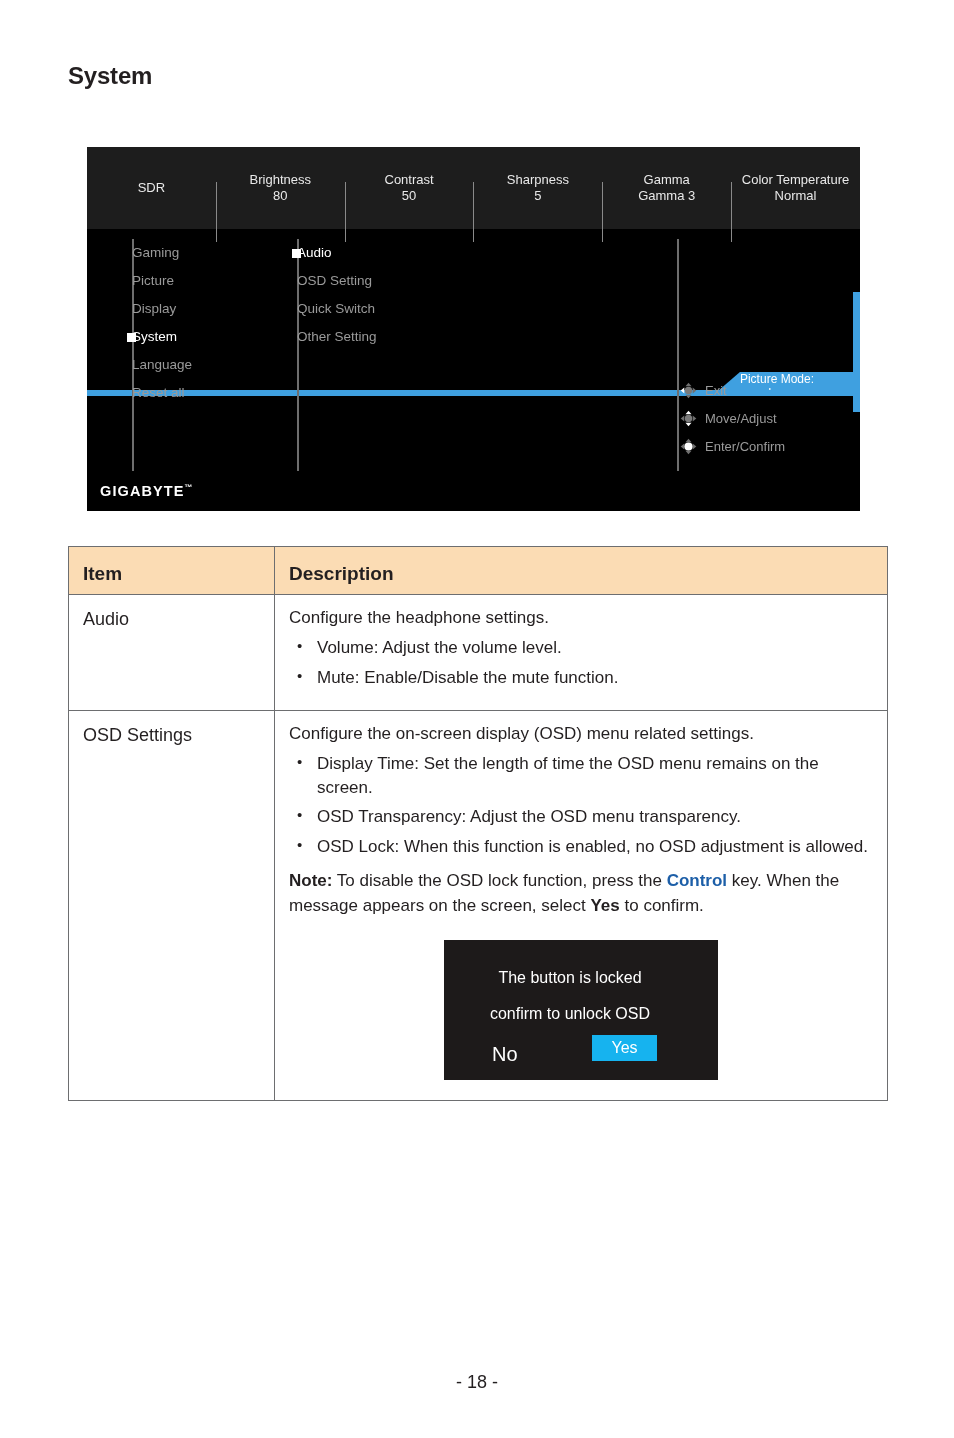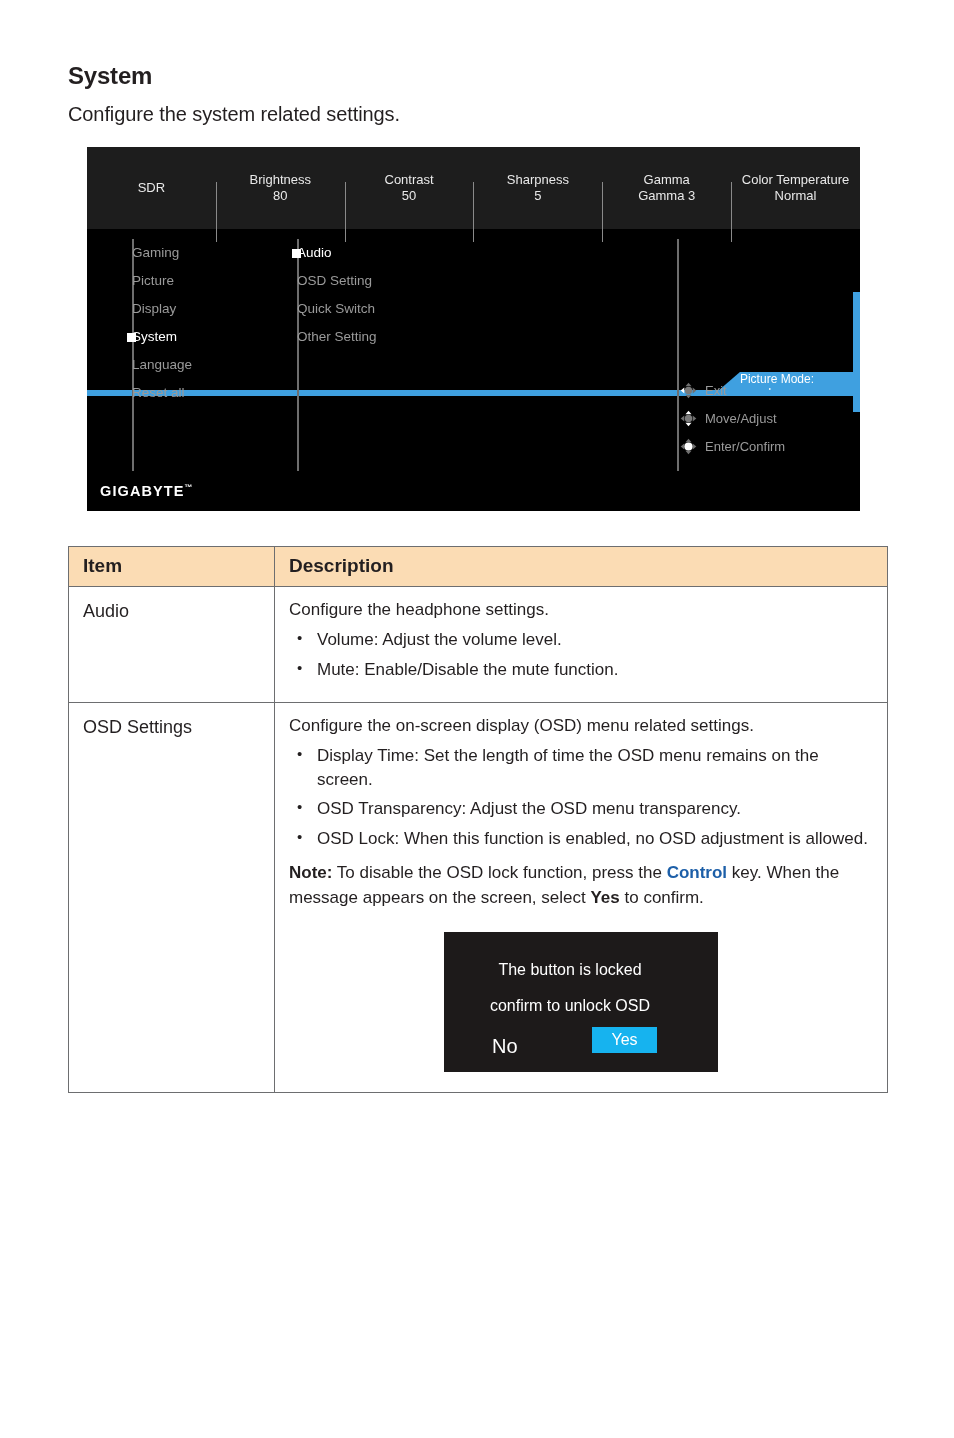--- a/index.html
+++ b/index.html
@@ -182,21 +182,21 @@
   }
   .tbl td, .tbl th {
     border: 1.5px solid #6d6e70;
     vertical-align: top;
     text-align: left;
   }
   .tbl thead th {
     background: #fbdcb4;
     font-size: 19px;
     font-weight: bold;
-    padding: 8px 14px 9px 14px;
+    padding: 16px 14px 9px 14px;
     color: #231f20;
   }
   .col-item { width: 206px; }
   .tbl tbody td {
     padding: 11px 14px 14px 14px;
     font-size: 17px;
     line-height: 1.42;
     color: #231f20;
   }
   .tbl tbody td.itemcell { font-size: 18px; padding-top: 12px; }
@@ -268,21 +268,20 @@
     font-size: 18px;
     color: #231f20;
   }
 </style>
 </head>
 <body>
 
 <div class="page-wrap">
 
   <div class="heading">System</div>
-  <div class="subheading">Configure the system related settings.</div>
 
   <div class="osd">
 
     <div class="osd-top">
       <div class="osd-top-cell">
         <span>SDR</span>
         <span class="val"></span>
       </div>
       <div class="osd-top-cell">
         <span>Brightness</span>
@@ -417,13 +416,14 @@
             <div class="dlg-line dlg-l1">The button is locked</div>
             <div class="dlg-line dlg-l2">confirm to unlock OSD</div>
             <div class="dlg-no">No</div>
             <div class="dlg-yes">Yes</div>
           </div>
         </td>
       </tr>
     </tbody>
   </table>
 
+  <div class="footer">- 18 -</div>
 </div>
 
 </body></html>

